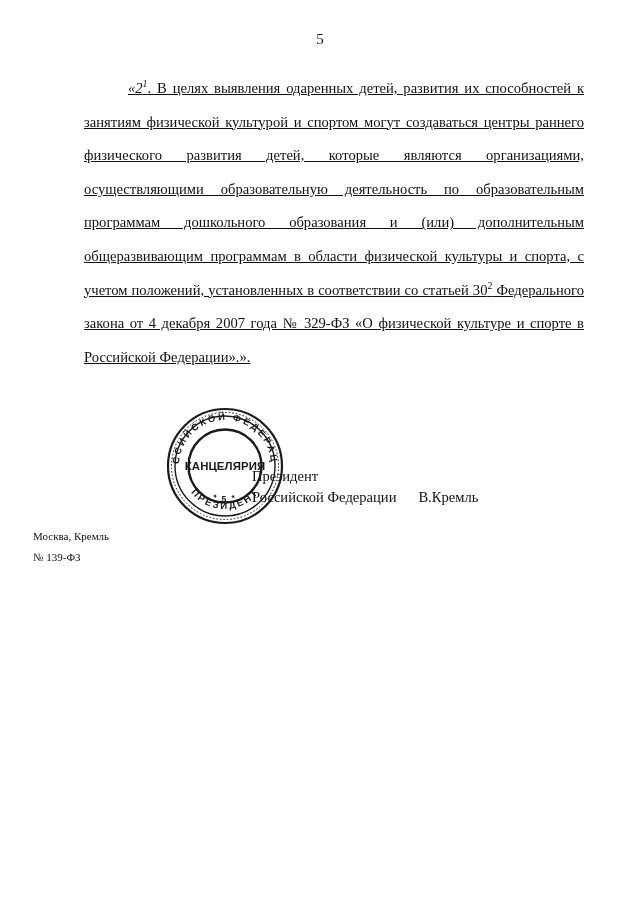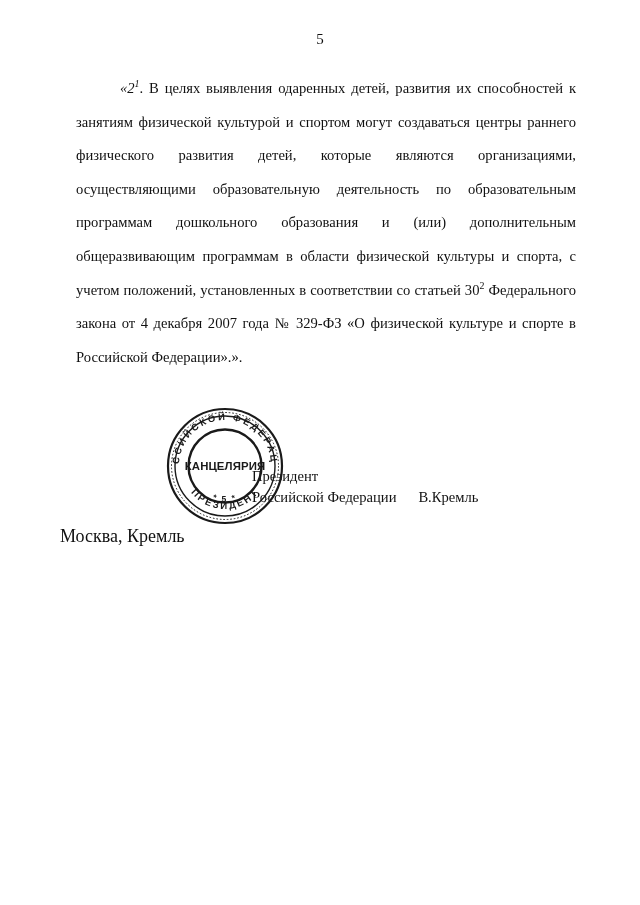--- a/index.html
+++ b/index.html
@@ -31,22 +31,23 @@
     text-align: center;
     font-size: 15px;
     line-height: 1;
     letter-spacing: 0.2px;
   }
 
   
   .body-block {
     position: absolute;
     top: 72px;
-    left: 76px;
+    left: 84px;
     width: 500px;
+    text-decoration: underline;
   }
   .para {
     margin: 0;
     text-align: justify;
     text-justify: inter-word;
     font-size: 14.6px;
     line-height: 33.6px;
     text-indent: 44px;
   }
   .para .sup {
@@ -83,22 +84,22 @@
   .seal svg {
     display: block;
     width: 124px;
     height: 124px;
   }
 
   
   .footer-block {
     position: absolute;
     top: 526px;
-    left: 60px;
-    font-size: 18px;
+    left: 33px;
+    font-size: 11px;
     line-height: 20.5px;
     font-family: Liberation Serif, serif;
   }
   .footer-line {
     white-space: pre;
   }
 </style>
 </head>
 <body>
 
@@ -139,15 +140,16 @@
     </svg>
   </div>
 
   <div class="signature-block">
     <div class="signature-line">Президент</div>
     <div class="signature-line"><span>Российской Федерации</span><span>      </span><span>В.Кремль</span></div>
   </div>
 
   <div class="footer-block">
     <div class="footer-line">Москва, Кремль</div>
+    <div class="footer-line">№ 139-ФЗ</div>
   </div>
 
 </div>
 
 </body></html>

